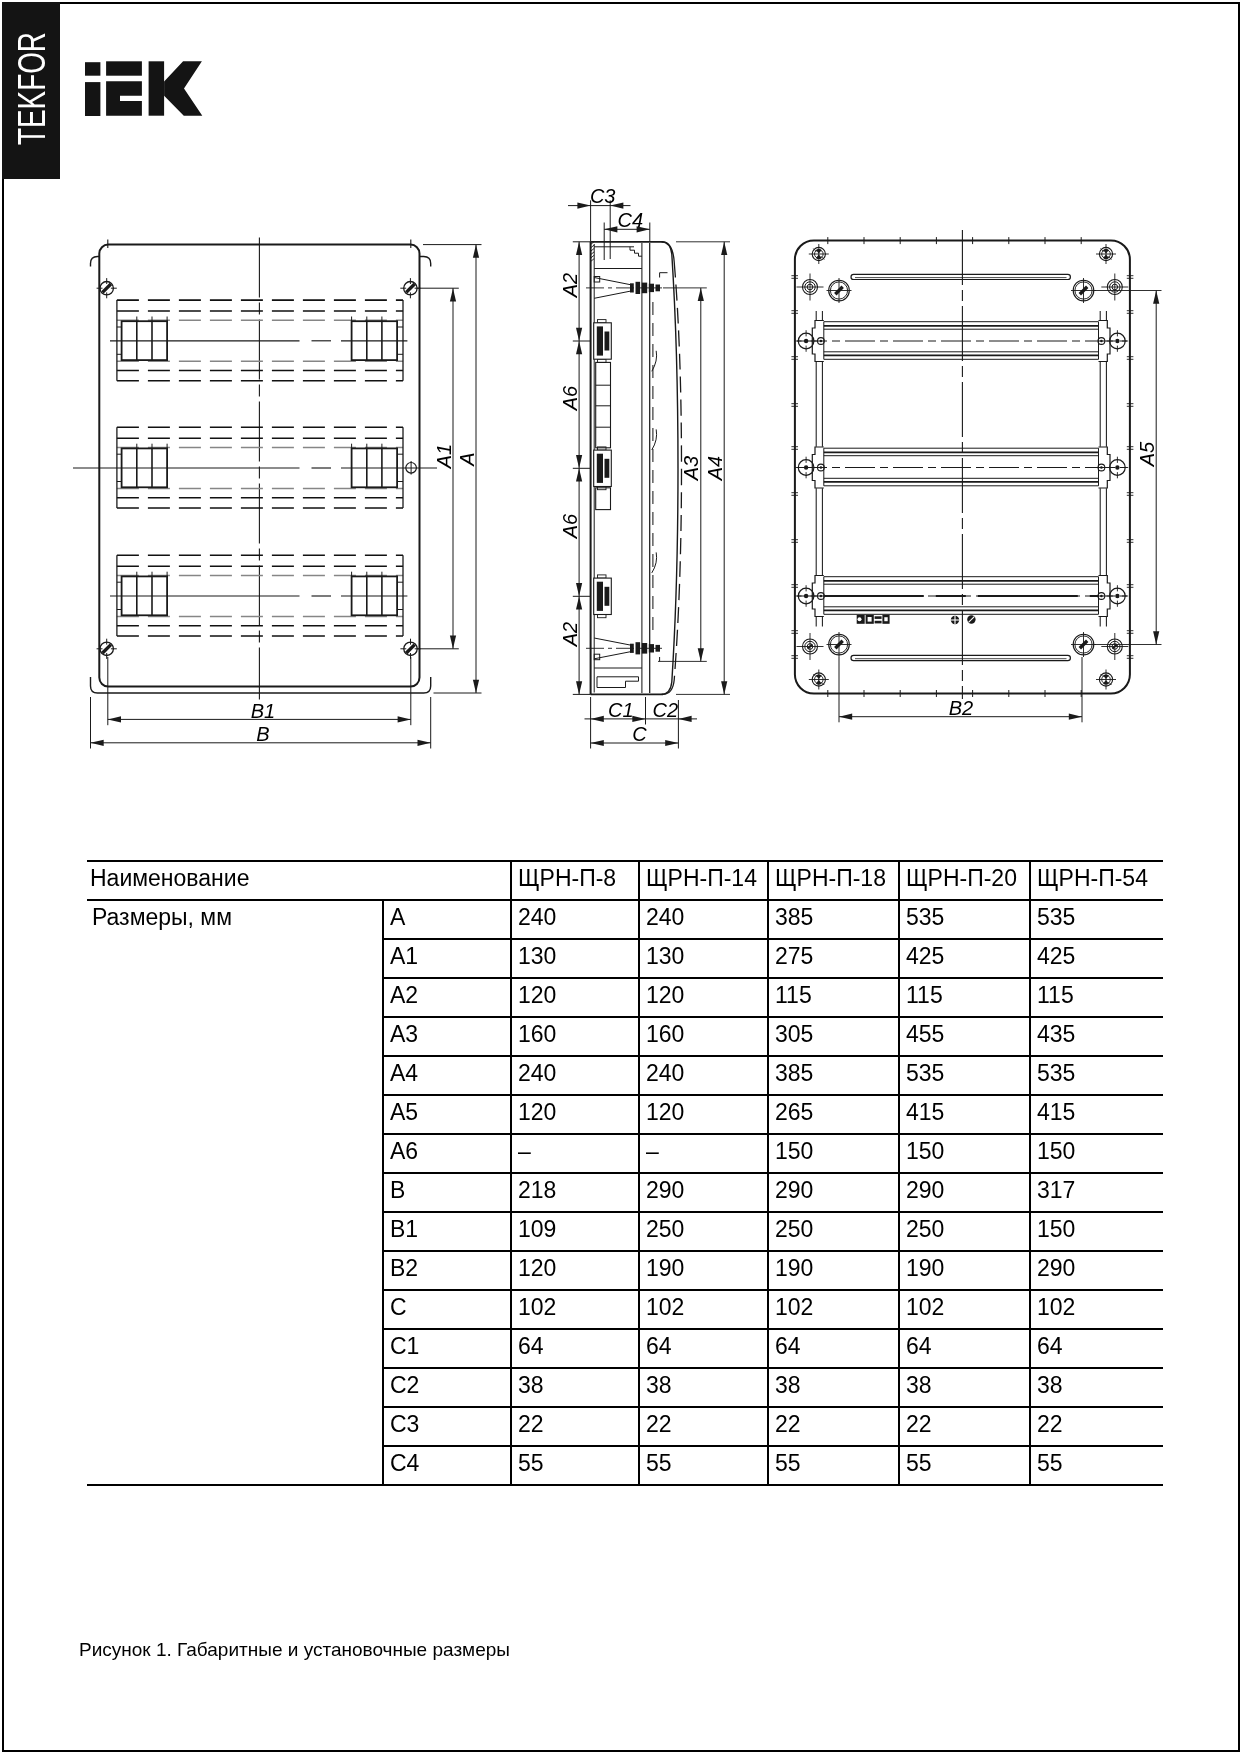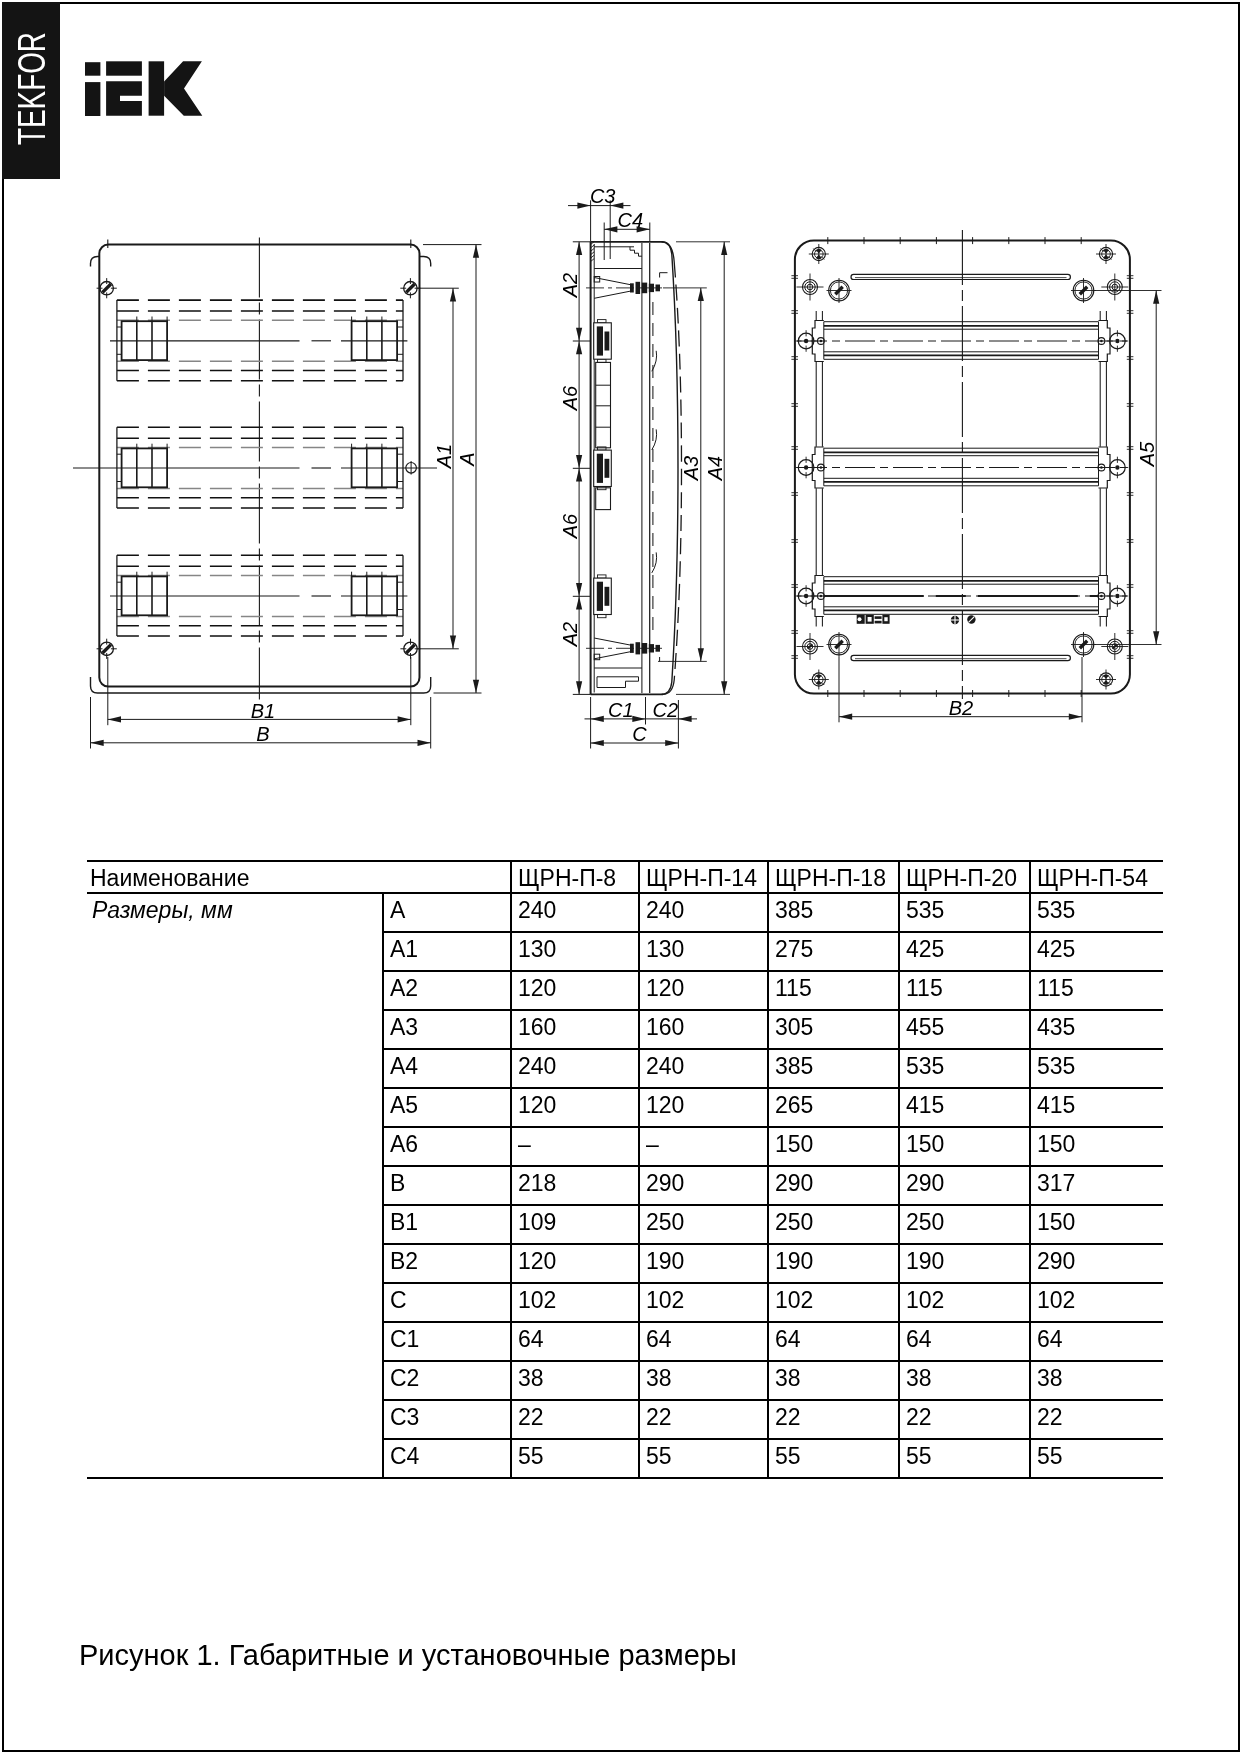--- a/index.html
+++ b/index.html
@@ -2,28 +2,28 @@
 <html lang="ru"><head><meta charset="utf-8">
 <title>IEK TEKFOR</title>
 <style>
 html,body{margin:0;padding:0;background:#fff;}
 body{width:1242px;height:1756px;position:relative;font-family:"Liberation Sans",sans-serif;color:#000;overflow:hidden;}
 #border{position:absolute;left:2px;top:2px;width:1234px;height:1746px;border:2px solid #000;}
 #brand{position:absolute;left:0;top:0;}
 #draw{position:absolute;left:0;top:0;}
 table{position:absolute;left:87px;top:860px;border-collapse:collapse;table-layout:fixed;font-size:23px;}
 td{height:39px;padding:3px 0 0 7px;vertical-align:top;border:0;box-sizing:border-box;white-space:nowrap;overflow:hidden;}
-tr.hdr td{height:32px;}
+tr.hdr td{height:39px;}
 td.n{padding-left:3px;}
-td.rz{vertical-align:top;padding-left:5px;font-style:italic;}
+td.rz{vertical-align:top;padding-left:5px;}
 td.k{border-left:2px solid #000;border-bottom:2px solid #000;padding-left:6px;}
 td.v{border-left:2px solid #000;border-bottom:2px solid #000;padding-left:6px;}
 tr.hdr td{border-bottom:2px solid #000;}
 table{border-top:2px solid #000;border-bottom:2px solid #000;}
-#caption{position:absolute;left:79px;top:1639px;font-size:29px;}
+#caption{position:absolute;left:79px;top:1639px;font-size:19px;}
 </style></head>
 <body>
 
 <div id="border"></div>
 
 <svg id="brand" width="260" height="200" viewBox="0 0 260 200">
 
 <rect x="2" y="2" width="58" height="177" fill="#141414"></rect>
 
 <text x="45" y="145" transform="rotate(-90 45 145)" font-size="38.5" fill="#fff" textLength="113" lengthAdjust="spacingAndGlyphs">TEKFOR</text>

